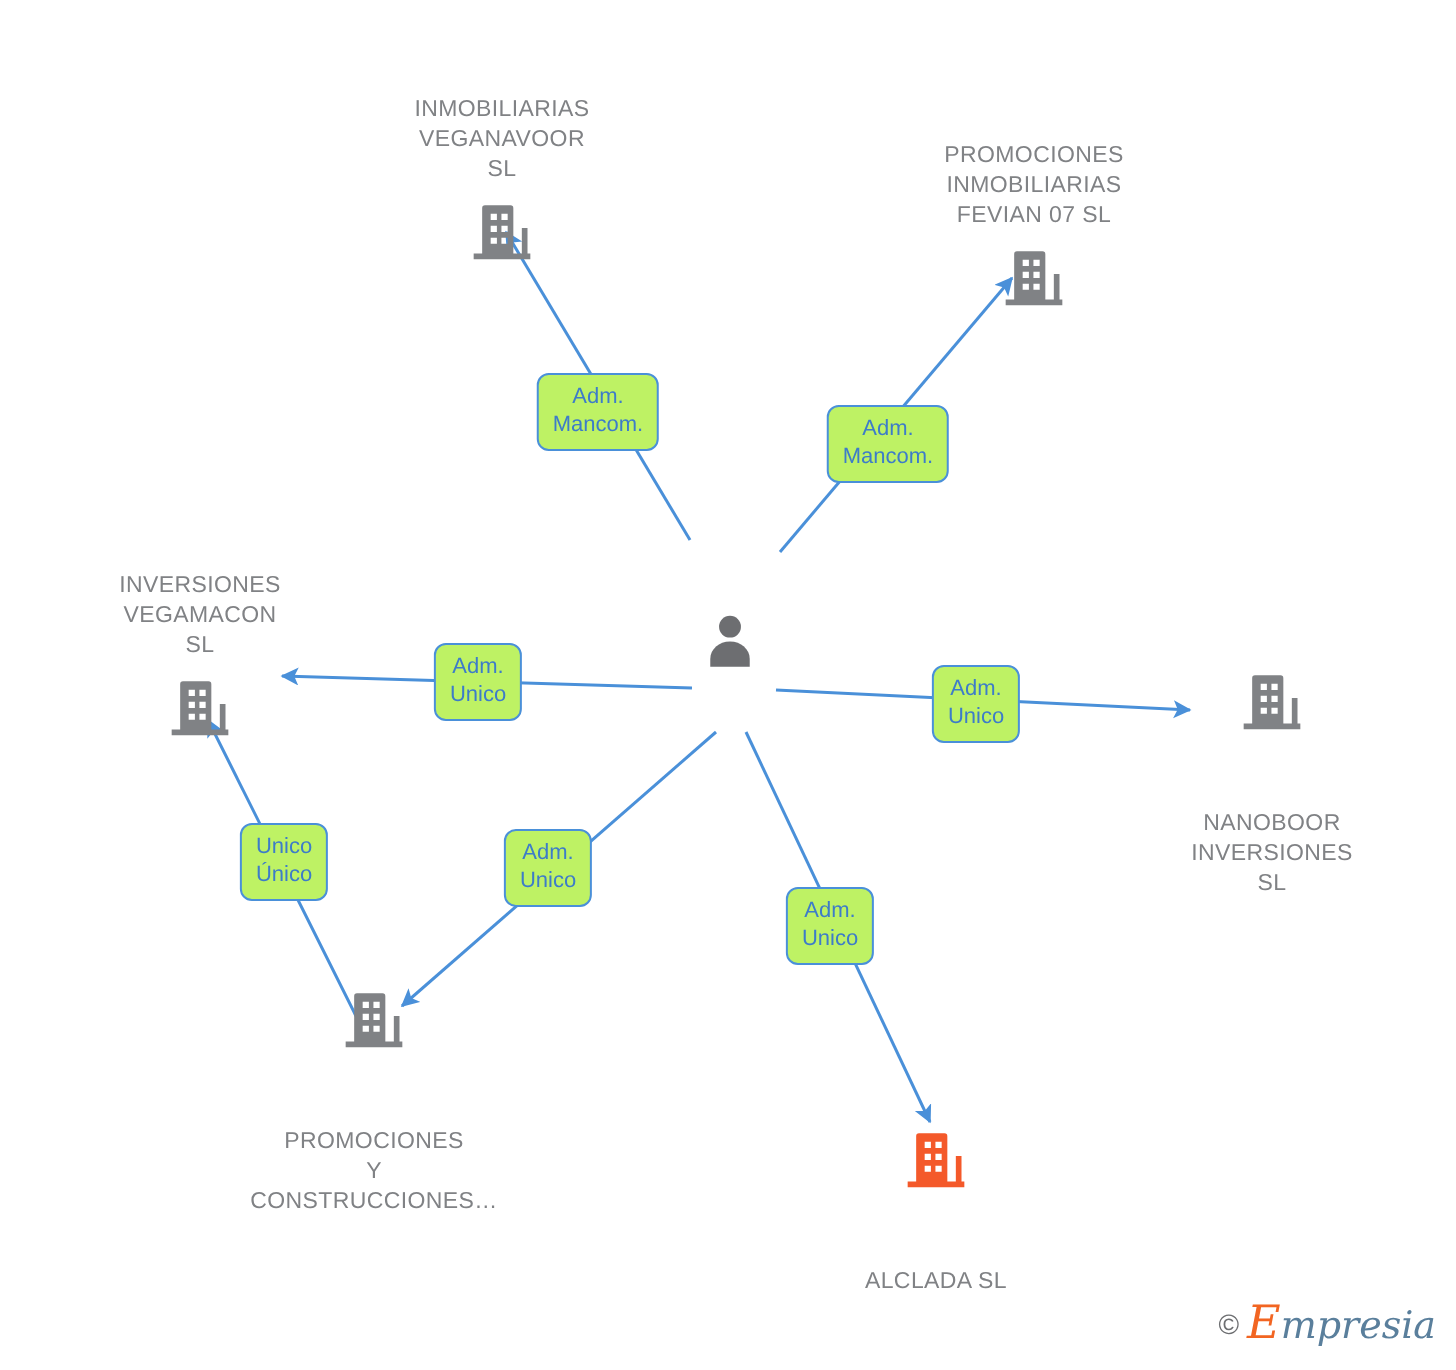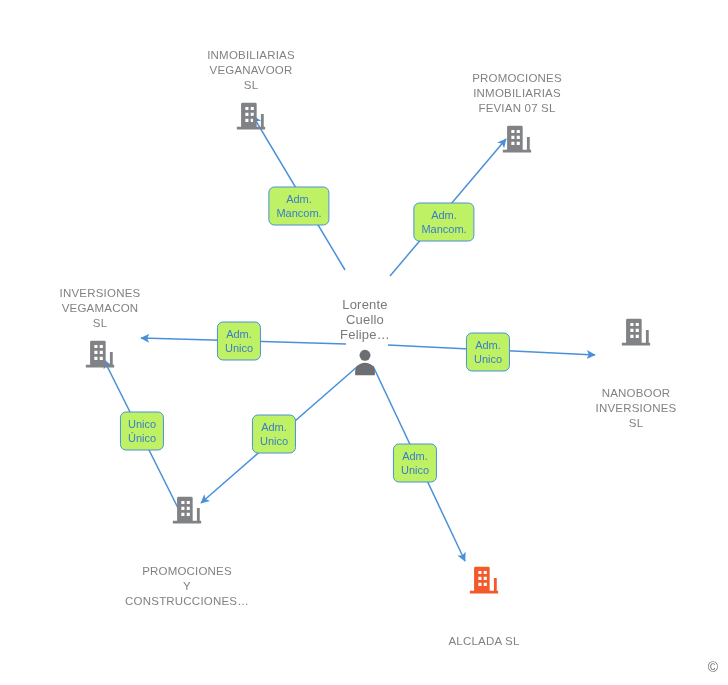--- a/index.html
+++ b/index.html
@@ -140,21 +140,21 @@
     <div class="label">INVERSIONES
 VEGAMACON
 SL</div>
     <div class="glyph">
       <svg width="34" height="34" viewBox="0 0 24 24" aria-hidden="true">
         <path fill="#808285" d="M5 21V5a1 1 0 0 1 1-1h9a1 1 0 0 1 1 1v16h3v-9h2v9h1v2H2v-2h3zm3-14v2.2h2.2V7H8zm3.8 0v2.2H14V7h-2.2zM8 11.2v2.2h2.2v-2.2H8zm3.8 0v2.2H14v-2.2h-2.2zM8 15.4v2.2h2.2v-2.2H8zm3.8 0v2.2H14v-2.2h-2.2z"></path>
       </svg>
     </div>
   </div>
 
-  <div class="node label-below" style="left:636px; top:372px;">
+  <div class="node label-below" style="left:636px; top:391px;">
     <div class="glyph">
       <svg width="34" height="34" viewBox="0 0 24 24" aria-hidden="true">
         <path fill="#808285" d="M5 21V5a1 1 0 0 1 1-1h9a1 1 0 0 1 1 1v16h3v-9h2v9h1v2H2v-2h3zm3-14v2.2h2.2V7H8zm3.8 0v2.2H14V7h-2.2zM8 11.2v2.2h2.2v-2.2H8zm3.8 0v2.2H14v-2.2h-2.2zM8 15.4v2.2h2.2v-2.2H8zm3.8 0v2.2H14v-2.2h-2.2z"></path>
       </svg>
     </div>
     <div class="label">NANOBOOR
 INVERSIONES
 SL</div>
   </div>
 
@@ -162,33 +162,30 @@
     <div class="glyph">
       <svg width="34" height="34" viewBox="0 0 24 24" aria-hidden="true">
         <path fill="#808285" d="M5 21V5a1 1 0 0 1 1-1h9a1 1 0 0 1 1 1v16h3v-9h2v9h1v2H2v-2h3zm3-14v2.2h2.2V7H8zm3.8 0v2.2H14V7h-2.2zM8 11.2v2.2h2.2v-2.2H8zm3.8 0v2.2H14v-2.2h-2.2zM8 15.4v2.2h2.2v-2.2H8zm3.8 0v2.2H14v-2.2h-2.2z"></path>
       </svg>
     </div>
     <div class="label">PROMOCIONES
 Y
 CONSTRUCCIONES…</div>
   </div>
 
-  <div class="node label-below" style="left:484px; top:605px;">
+  <div class="node label-below" style="left:468px; top:605px;">
     <div class="glyph">
       <svg width="34" height="34" viewBox="0 0 24 24" aria-hidden="true">
         <path fill="#f4592a" d="M5 21V5a1 1 0 0 1 1-1h9a1 1 0 0 1 1 1v16h3v-9h2v9h1v2H2v-2h3zm3-14v2.2h2.2V7H8zm3.8 0v2.2H14V7h-2.2zM8 11.2v2.2h2.2v-2.2H8zm3.8 0v2.2H14v-2.2h-2.2zM8 15.4v2.2h2.2v-2.2H8zm3.8 0v2.2H14v-2.2h-2.2z"></path>
       </svg>
     </div>
     <div class="label">ALCLADA  SL</div>
   </div>
 
   <div class="node label-above" style="left:365px; top:318px;">
-    <div class="label centerlabel">Lorente
-Cuello
-Felipe…</div>
     <div class="glyph">
       <svg width="32" height="32" viewBox="0 0 24 24" aria-hidden="true">
         <circle cx="12" cy="7" r="4.1" fill="#6d6e71"></circle>
         <path fill="#6d6e71" d="M12 12.6c-4.1 0-7.4 2.9-7.4 6.5V22h14.8v-2.9c0-3.6-3.3-6.5-7.4-6.5z"></path>
       </svg>
     </div>
   </div>
 
   <div class="edge-label" style="left:299px; top:206px;">Adm.
 Mancom.</div>
@@ -206,15 +203,16 @@
 Unico</div>
 
   <div class="edge-label" style="left:415px; top:463px;">Adm.
 Unico</div>
 
   <div class="edge-label" style="left:142px; top:431px;">Unico
 Único</div>
 
   <div class="watermark">
     <span class="copy">©</span>
+    <span class="brand"><span class="cap">E</span><span>mpresia</span></span>
   </div>
 
 </div>
 
 </body></html>

